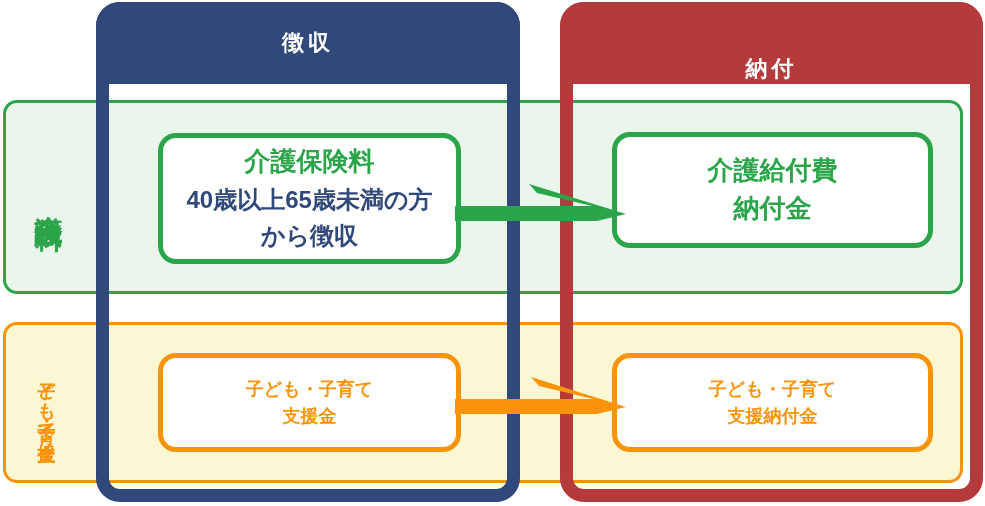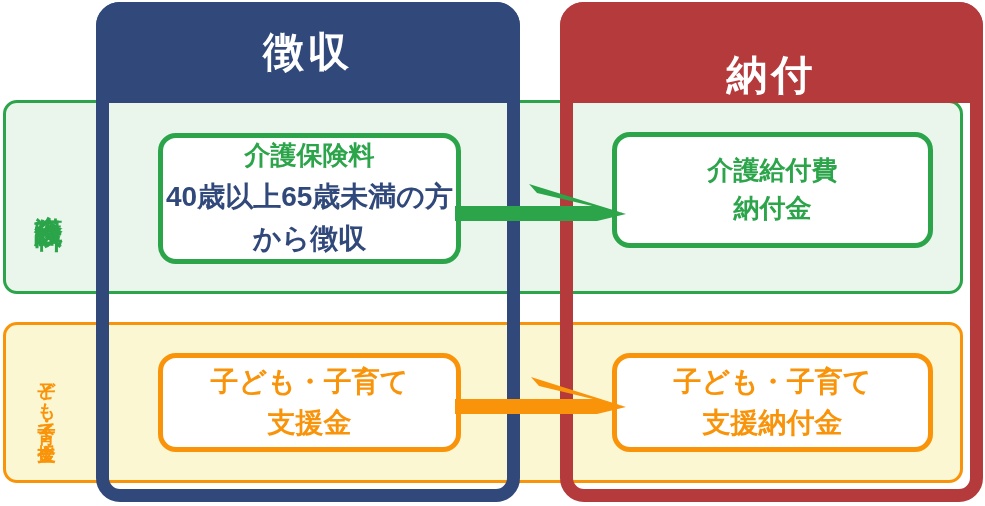--- a/index.html
+++ b/index.html
@@ -15,39 +15,39 @@
   .vlabel{position:absolute;z-index:2;writing-mode:vertical-rl;text-orientation:upright;
           font-weight:bold;display:flex;align-items:center;justify-content:center;}
   .vlabel-care{left:22px;top:108px;width:52px;height:180px;font-size:28px;color:#2BA44A;letter-spacing:2px;}
   .vlabel-child{left:18px;top:334px;width:56px;height:132px;font-size:18px;color:#F9940A;line-height:1.4;}
 
   
   .col-frame{position:absolute;top:2px;height:500px;box-sizing:border-box;
              border-radius:24px;background:transparent;z-index:3;}
   .col-collection{left:96px;width:424px;border:13px solid #30487A;}
   .col-payment{left:560px;width:423px;border:13px solid #B43A3C;}
-  .col-header{position:absolute;top:2px;height:101px;z-index:4;display:flex;align-items:center;justify-content:center;
-              border-radius:24px 24px 0 0;color:#fff;font-size:41px;font-weight:bold;letter-spacing:4px;}
+  .col-header{position:absolute;top:2px;height:82px;z-index:4;display:flex;align-items:center;justify-content:center;
+              border-radius:24px 24px 0 0;color:#fff;font-size:22px;font-weight:bold;letter-spacing:4px;}
   .col-header-collection{left:96px;width:424px;background:#30487A;}
   .col-header-payment{left:560px;width:423px;background:#B43A3C;align-items:flex-end;}
 
   
   .item-box{position:absolute;background:#fff;box-sizing:border-box;z-index:5;
             display:flex;flex-direction:column;align-items:center;justify-content:center;
             border-radius:18px;text-align:center;}
   .box-green{border:5px solid #2BA44A;}
   .box-orange{border:5px solid #F9940A;}
   .box-care-src{left:158px;top:133px;width:303px;height:131px;}
   .box-care-dst{left:612px;top:132px;width:321px;height:116px;}
   .box-child-src{left:158px;top:353px;width:303px;height:99px;}
   .box-child-dst{left:612px;top:353px;width:321px;height:99px;}
 
   .box-title-green{color:#2BA44A;font-size:26px;font-weight:bold;white-space:pre-line;line-height:1.45;}
-  .box-title-orange{color:#F9940A;font-size:28px;font-weight:bold;white-space:pre-line;line-height:1.45;}
-  .box-note{color:#30487A;font-size:28px;font-weight:bold;white-space:pre-line;line-height:1.5;margin-top:1px;}
+  .box-title-orange{color:#F9940A;font-size:18px;font-weight:bold;white-space:pre-line;line-height:1.45;}
+  .box-note{color:#30487A;font-size:24px;font-weight:bold;white-space:pre-line;line-height:1.5;margin-top:1px;}
 
   
   .arrow-svg{position:absolute;z-index:6;left:450px;width:185px;height:50px;}
   .arrow-care{top:178px;}
   .arrow-child{top:371px;}
 </style>
 </head>
 <body>
 
 <div class="canvas">

